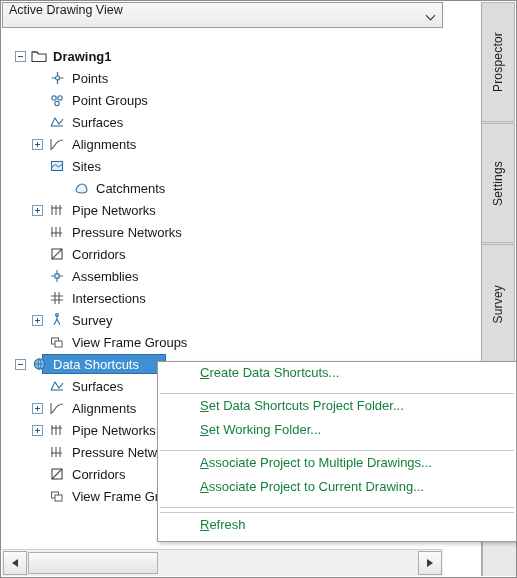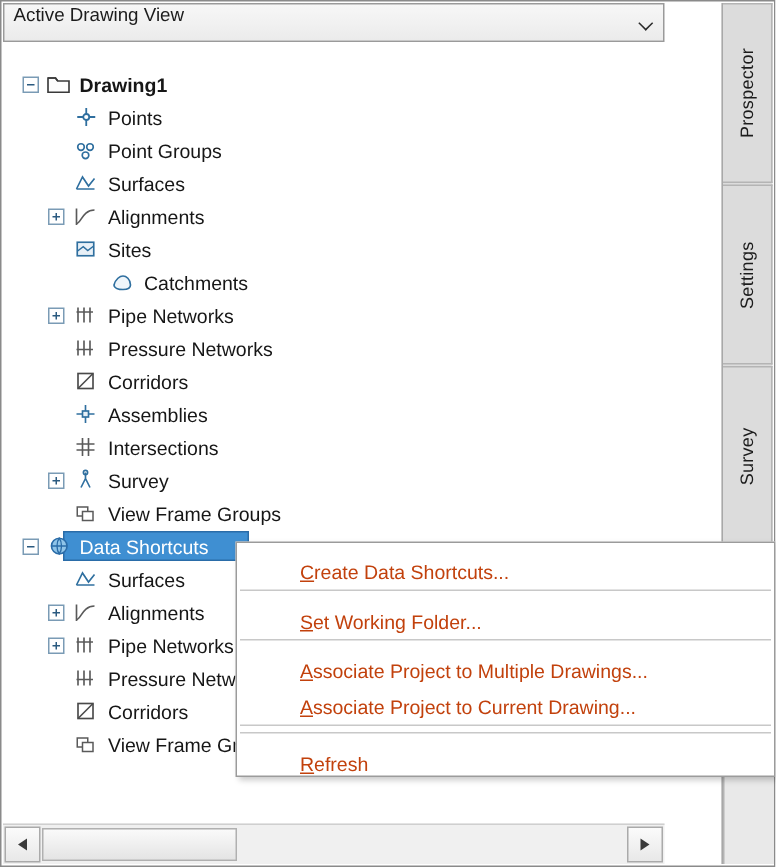--- a/index.html
+++ b/index.html
@@ -167,24 +167,24 @@
     background: #ffffff;
     border: 1px solid #9b9b9b;
     box-shadow: 2px 2px 4px rgba(0,0,0,0.22);
     padding: 3px 0 0 0;
     box-sizing: border-box;
     z-index: 50;
   }
   .mi {
     height: 24px;
     display: flex;
-    align-items: flex-end;
+    align-items: flex-start;
     padding-left: 42px;
     font-size: 13px;
-    color: #c2410c;
+    color: #15803d;
     white-space: nowrap;
   }
   .mi u { text-decoration: underline; }
   .msep {
     height: 1px;
     background: #c8c8c8;
     margin: 4px 2px 4px 2px;
   }
   
   .hscroll {
@@ -532,20 +532,23 @@
         <div class="arr r"></div>
       </div>
   </div>
 
   <div class="ctxmenu">
     <div class="mi">
       <span><u>C</u>reate Data Shortcuts...</span>
     </div>
     <div class="msep"></div>
     <div class="mi">
+      <span><u>S</u>et Data Shortcuts Project Folder...</span>
+    </div>
+    <div class="mi">
       <span><u>S</u>et Working Folder...</span>
     </div>
     <div class="msep"></div>
     <div class="mi">
       <span><u>A</u>ssociate Project to Multiple Drawings...</span>
     </div>
     <div class="mi">
       <span><u>A</u>ssociate Project to Current Drawing...</span>
     </div>
     <div class="msep"></div>

